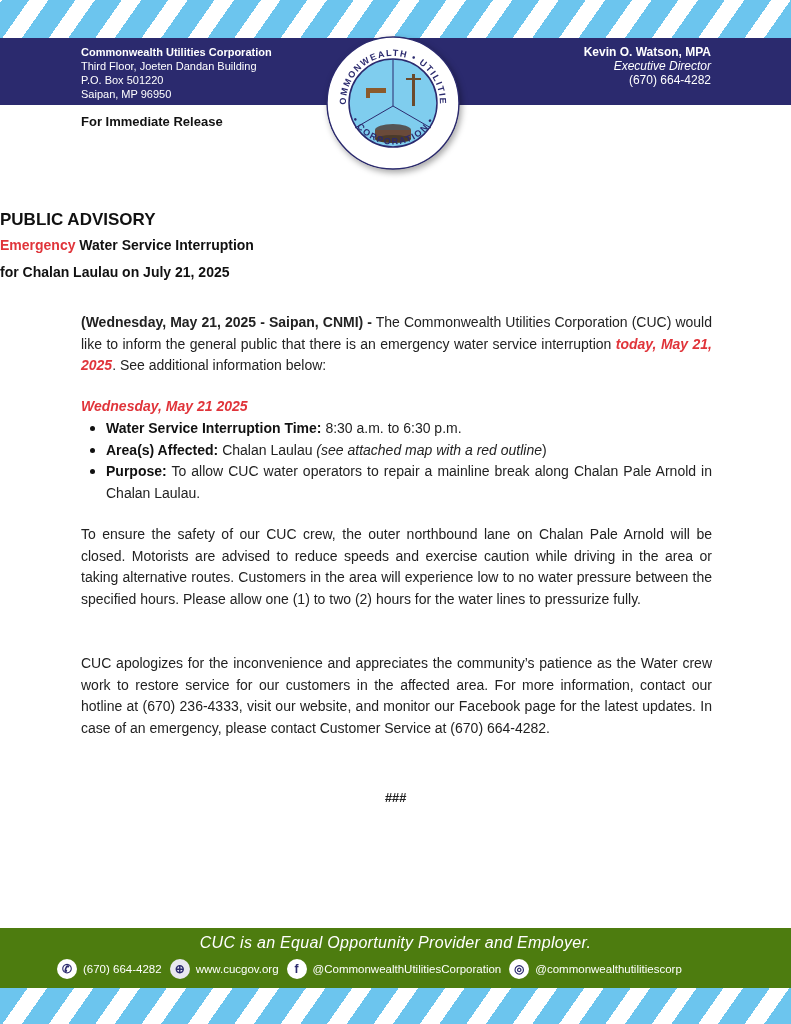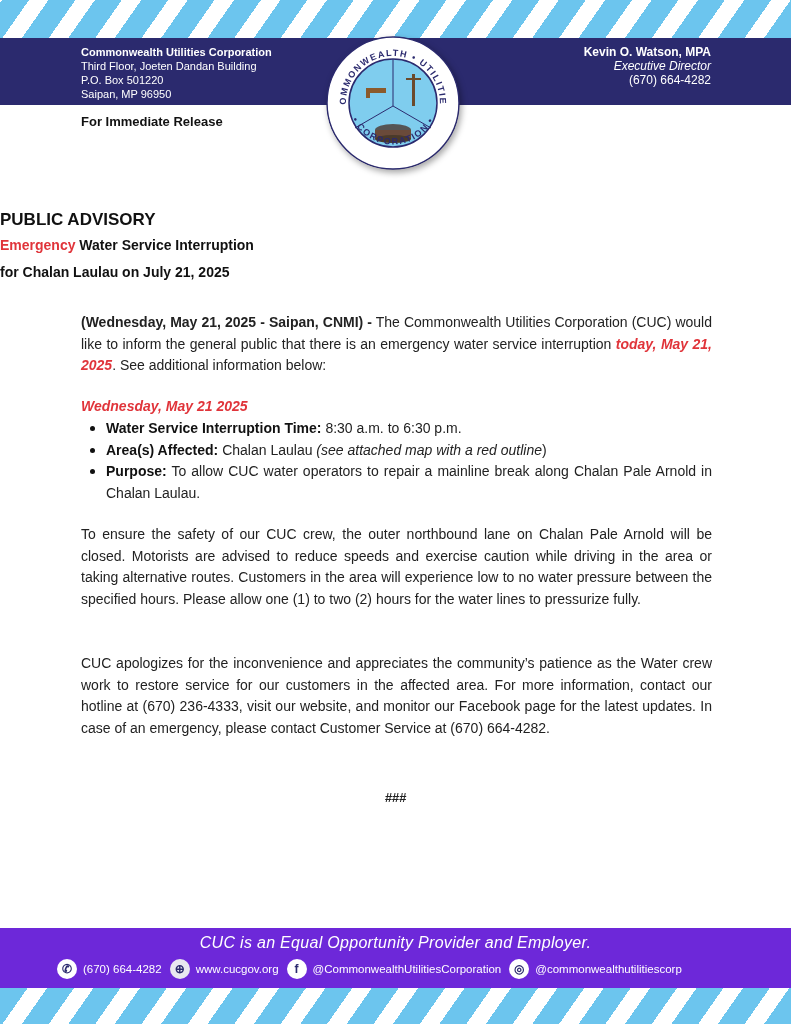--- a/index.html
+++ b/index.html
@@ -63,21 +63,21 @@
   }
   .bullets b { color: #111; }
   .bullets i { font-style: italic; }
   .p2 { top: 524px; }
   .p3 { top: 653px; }
   .end-mark {
     position: absolute; top: 790px; left: 0; width: 791px; text-align: center; font-size: 13px; font-weight: bold; font-style: italic; color: #222;
   }
 
   .footer-band {
-    position: absolute; top: 928px; left: 0; width: 791px; height: 60px; background: #6d28d9; color: #fff;
+    position: absolute; top: 928px; left: 0; width: 791px; height: 60px; background: #4d7c0f; color: #fff;
   }
   .footer-tagline {
     position: absolute; top: 6px; left: 0; width: 791px; text-align: center; font-size: 16px; font-style: italic; letter-spacing: 0.3px;
   }
   .footer-contacts {
     position: absolute; top: 31px; left: 57px; display: flex; align-items: center; font-size: 11.5px; white-space: nowrap;
   }
   .fc-item { display: flex; align-items: center; margin-right: 8px; }
   .fc-icon {
     width: 20px; height: 20px; border-radius: 50%; background: #ffffff; color: #2b2a6e;

